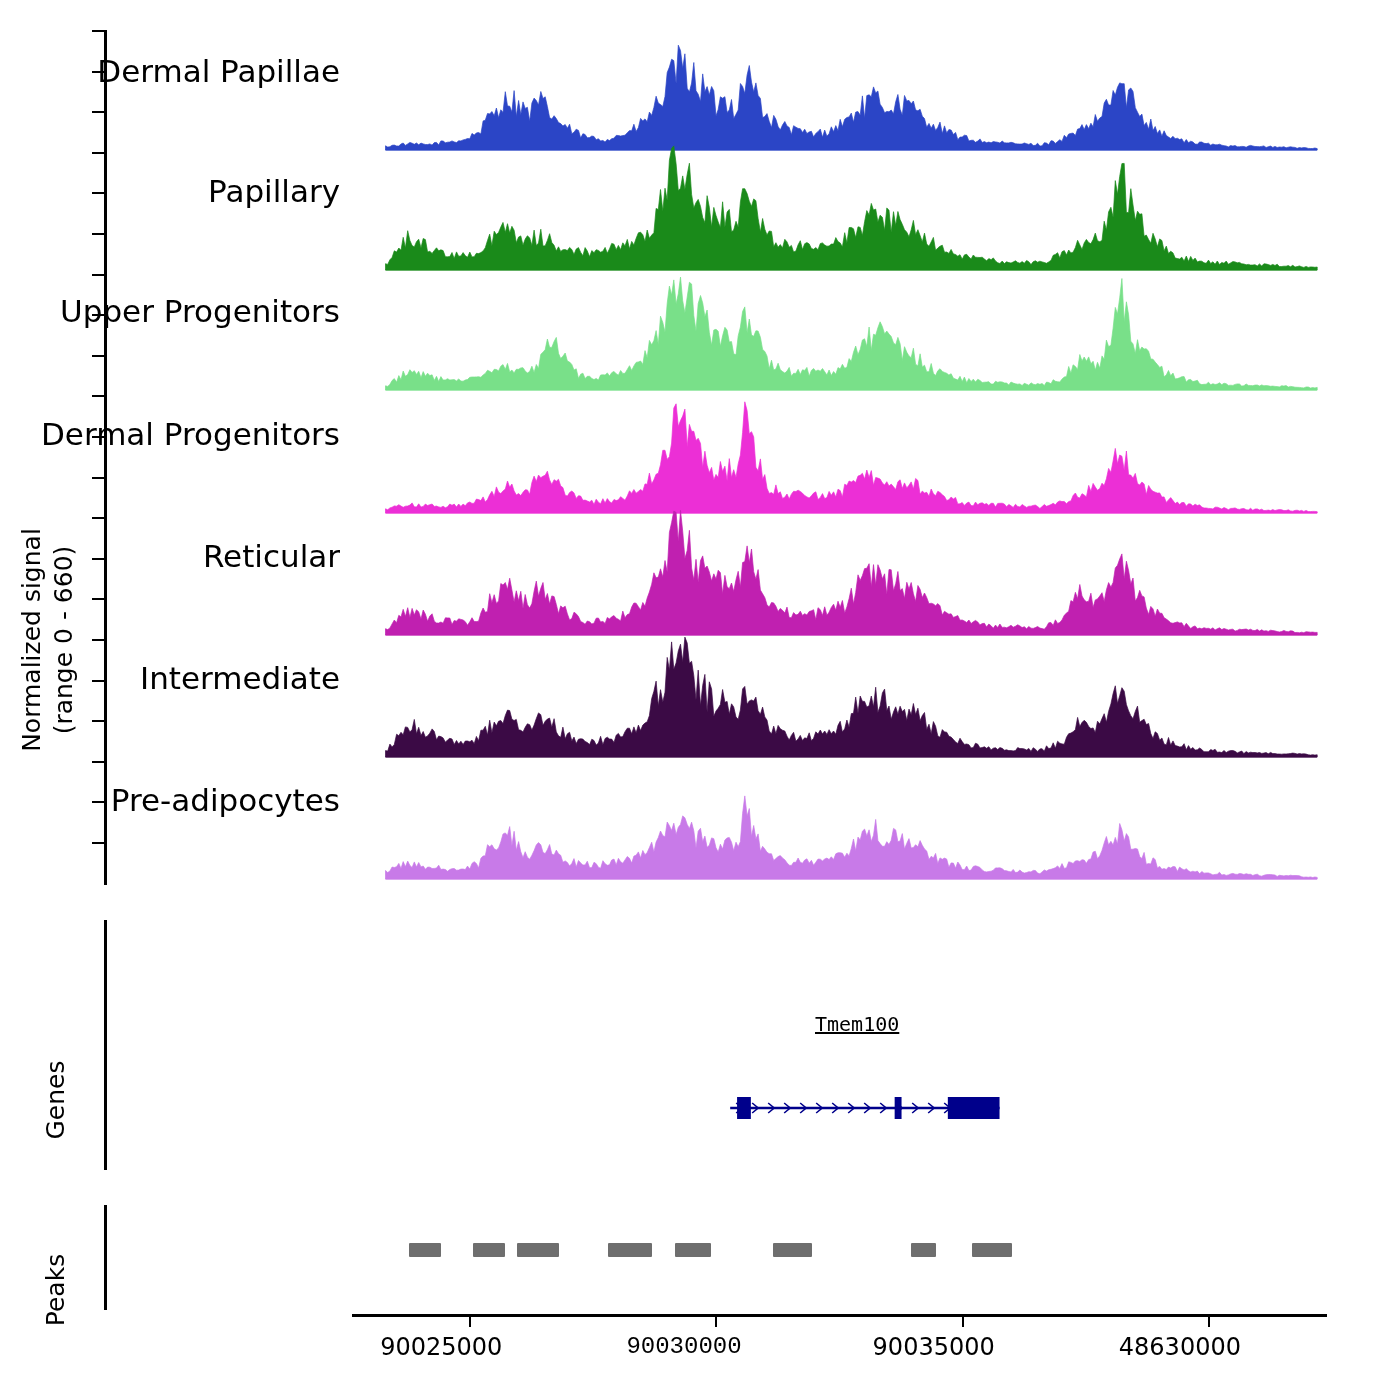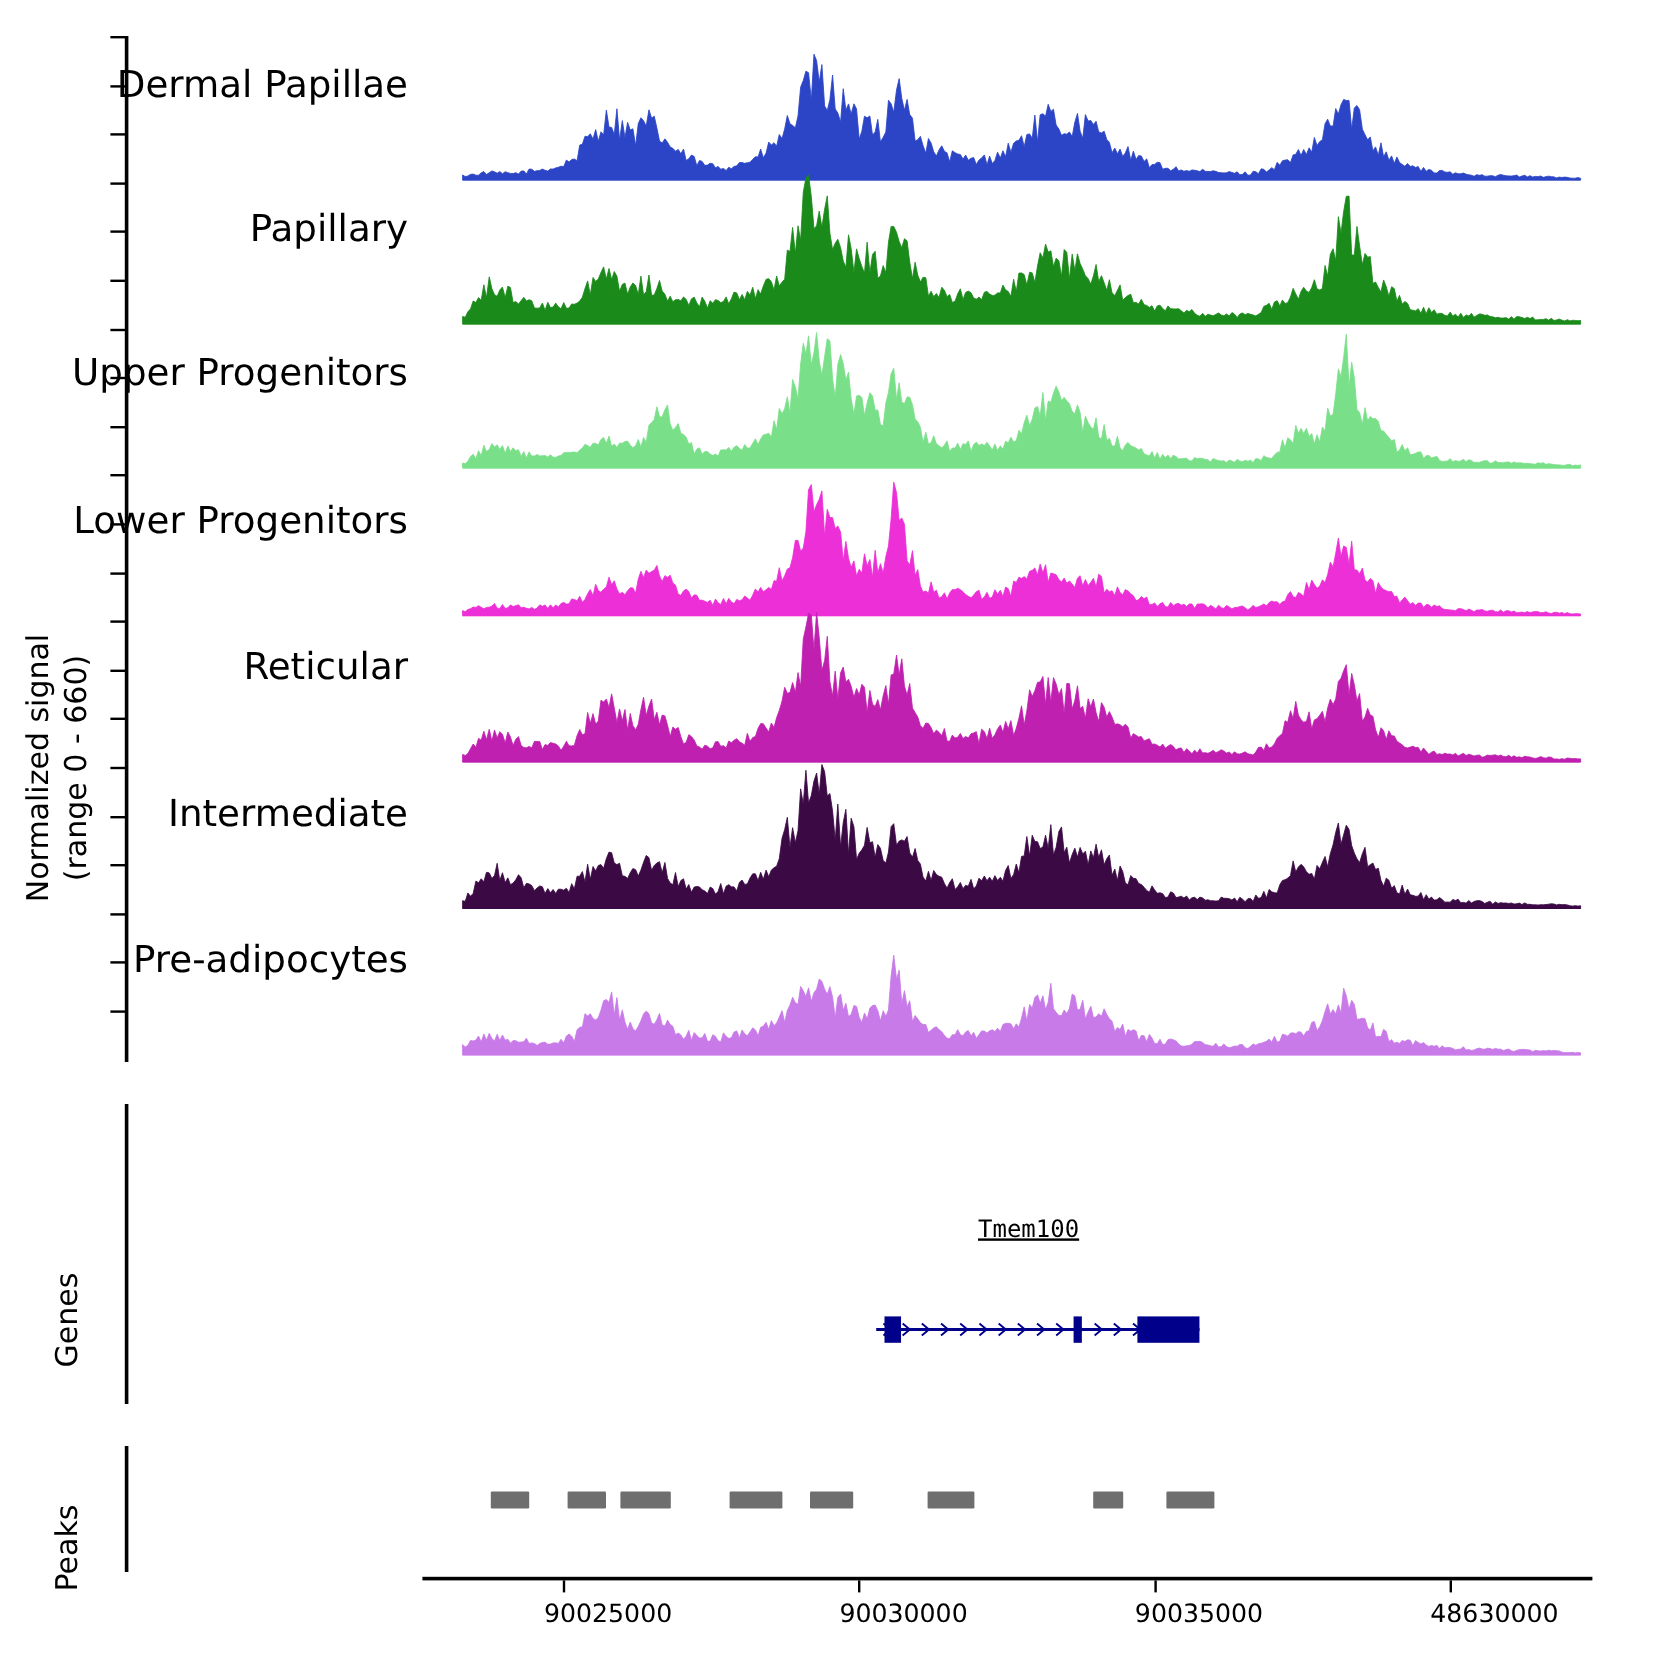--- a/index.html
+++ b/index.html
@@ -29,22 +29,22 @@
     text-align: center;
   }
   .track-label {
     position: absolute;
     font-size: 31px;
     white-space: nowrap;
     text-align: right;
   }
   .tick-label {
     position: absolute;
-    font-size: 21px;
-    text-align: right;
+    font-size: 24px;
+    text-align: left;
     white-space: nowrap;
   }
   .xaxis-title {
     position: absolute;
     font-size: 29px;
     text-align: center;
     width: 100%;
     left: 0;
   }
   .spine {
@@ -117,21 +117,21 @@
       <div class="tickmark" style="left: 92px; top: 720.2px; width: 13px;"></div>
       <div class="tickmark" style="left: 92px; top: 760.8px; width: 13px;"></div>
       <div class="tickmark" style="left: 92px; top: 801.4px; width: 13px;"></div>
       <div class="tickmark" style="left: 92px; top: 842px; width: 13px;"></div>
     </div>
 
   <div id="track-labels">
       <div class="track-label" style="right: 1060px; top: 53px;">Dermal Papillae</div>
       <div class="track-label" style="right: 1060px; top: 173px;">Papillary</div>
       <div class="track-label" style="right: 1060px; top: 293px;">Upper Progenitors</div>
-      <div class="track-label" style="right: 1060px; top: 416px;">Lower Progenitors</div>
+      <div class="track-label" style="right: 1060px; top: 416px;">Dermal Progenitors</div>
       <div class="track-label" style="right: 1060px; top: 538px;">Reticular</div>
       <div class="track-label" style="right: 1060px; top: 660px;">Intermediate</div>
       <div class="track-label" style="right: 1060px; top: 782px;">Pre-adipocytes</div>
     </div>
 
   <svg id="tracks-svg" style="position:absolute; left:0; top:0;" width="1400" height="900">
       <path d="M 385.5 150.0 L 385.5 145.8 L 387.7 147.1 L 389.9 146.7 L 392.1 145.3 L 394.3 145.1 L 396.6 146.0 L 398.8 146.0 L 401.0 144.0 L 403.2 143.0 L 405.4 145.4 L 407.7 143.9 L 409.9 142.4 L 412.1 143.2 L 414.3 144.3 L 416.5 143.0 L 418.7 144.8 L 421.0 143.1 L 423.2 143.9 L 425.4 144.5 L 427.6 144.6 L 429.8 143.9 L 432.1 145.1 L 434.3 142.6 L 436.5 142.4 L 438.7 144.9 L 440.9 140.9 L 443.1 141.0 L 445.4 142.8 L 447.6 142.2 L 449.8 142.0 L 452.0 140.9 L 454.2 141.9 L 456.5 142.6 L 458.7 140.8 L 460.9 140.9 L 463.1 139.9 L 465.3 139.4 L 467.5 138.5 L 469.8 138.8 L 472.0 133.4 L 474.2 135.1 L 476.4 132.9 L 478.6 132.5 L 480.9 133.9 L 483.1 120.9 L 485.3 120.2 L 487.5 113.5 L 489.7 113.9 L 491.9 111.5 L 494.2 115.8 L 496.4 108.0 L 498.6 117.8 L 500.8 109.8 L 503.0 112.4 L 505.3 91.7 L 507.5 105.9 L 509.7 106.2 L 511.9 112.1 L 514.1 90.6 L 516.3 116.6 L 518.6 100.5 L 520.8 114.7 L 523.0 101.9 L 525.2 108.4 L 527.4 107.3 L 529.7 121.3 L 531.9 103.0 L 534.1 98.1 L 536.3 100.6 L 538.5 105.1 L 540.8 91.5 L 543.0 98.5 L 545.2 96.8 L 547.4 106.6 L 549.6 117.6 L 551.8 119.1 L 554.1 115.7 L 556.3 118.6 L 558.5 122.5 L 560.7 123.6 L 562.9 126.0 L 565.2 124.5 L 567.4 128.2 L 569.6 124.2 L 571.8 133.7 L 574.0 132.3 L 576.2 129.2 L 578.5 130.4 L 580.7 138.1 L 582.9 133.7 L 585.1 134.5 L 587.3 137.8 L 589.6 137.6 L 591.8 136.0 L 594.0 136.5 L 596.2 139.8 L 598.4 138.7 L 600.6 141.0 L 602.9 140.4 L 605.1 142.1 L 607.3 139.4 L 609.5 140.6 L 611.7 138.7 L 614.0 138.2 L 616.2 135.4 L 618.4 135.5 L 620.6 136.1 L 622.8 135.6 L 625.0 135.2 L 627.3 132.8 L 629.5 130.6 L 631.7 130.8 L 633.9 124.2 L 636.1 131.5 L 638.4 127.6 L 640.6 118.4 L 642.8 120.9 L 645.0 118.9 L 647.2 121.8 L 649.4 112.1 L 651.7 115.4 L 653.9 107.4 L 656.1 96.2 L 658.3 103.1 L 660.5 104.5 L 662.8 106.4 L 665.0 96.6 L 667.2 72.6 L 669.4 67.1 L 671.6 59.3 L 673.8 60.6 L 676.1 83.5 L 678.3 45.2 L 680.5 50.5 L 682.7 68.3 L 684.9 53.8 L 687.2 88.3 L 689.4 92.0 L 691.6 83.0 L 693.8 62.5 L 696.0 90.8 L 698.2 94.2 L 700.5 101.6 L 702.7 73.9 L 704.9 91.7 L 707.1 86.6 L 709.3 94.9 L 711.6 86.5 L 713.8 90.8 L 716.0 115.9 L 718.2 109.4 L 720.4 96.8 L 722.6 98.2 L 724.9 96.7 L 727.1 112.4 L 729.3 110.0 L 731.5 99.5 L 733.7 118.4 L 736.0 114.3 L 738.2 110.0 L 740.4 83.5 L 742.6 86.5 L 744.8 93.5 L 747.1 75.0 L 749.3 65.5 L 751.5 82.1 L 753.7 91.9 L 755.9 82.9 L 758.1 95.4 L 760.4 98.5 L 762.6 117.6 L 764.8 116.4 L 767.0 113.6 L 769.2 121.3 L 771.5 127.6 L 773.7 115.4 L 775.9 119.2 L 778.1 126.5 L 780.3 130.0 L 782.5 125.0 L 784.8 121.5 L 787.0 126.0 L 789.2 127.4 L 791.4 134.8 L 793.6 125.7 L 795.9 127.2 L 798.1 128.4 L 800.3 128.7 L 802.5 132.6 L 804.7 129.2 L 806.9 133.5 L 809.2 131.9 L 811.4 131.3 L 813.6 137.0 L 815.8 133.4 L 818.0 131.7 L 820.3 129.1 L 822.5 137.3 L 824.7 130.1 L 826.9 136.3 L 829.1 133.7 L 831.3 126.8 L 833.6 131.7 L 835.8 125.6 L 838.0 130.7 L 840.2 119.3 L 842.4 126.8 L 844.7 119.3 L 846.9 117.5 L 849.1 116.9 L 851.3 113.1 L 853.5 122.2 L 855.7 112.1 L 858.0 111.6 L 860.2 115.2 L 862.4 95.9 L 864.6 118.3 L 866.8 95.6 L 869.1 94.8 L 871.3 96.8 L 873.5 86.9 L 875.7 92.9 L 877.9 91.0 L 880.1 104.2 L 882.4 107.5 L 884.6 112.8 L 886.8 111.4 L 889.0 111.8 L 891.2 110.0 L 893.5 113.8 L 895.7 101.8 L 897.9 94.5 L 900.1 109.3 L 902.3 115.2 L 904.5 95.5 L 906.8 100.9 L 909.0 100.4 L 911.2 103.8 L 913.4 101.0 L 915.6 109.9 L 917.9 110.8 L 920.1 109.3 L 922.3 116.2 L 924.5 118.6 L 926.7 127.3 L 929.0 123.4 L 931.2 128.2 L 933.4 124.2 L 935.6 130.4 L 937.8 127.4 L 940.0 122.1 L 942.3 133.6 L 944.5 125.9 L 946.7 132.9 L 948.9 129.6 L 951.1 130.0 L 953.4 134.5 L 955.6 132.4 L 957.8 139.7 L 960.0 137.1 L 962.2 137.0 L 964.4 135.2 L 966.7 135.6 L 968.9 141.0 L 971.1 140.3 L 973.3 140.2 L 975.5 142.3 L 977.8 141.1 L 980.0 138.9 L 982.2 142.5 L 984.4 141.6 L 986.6 142.7 L 988.8 142.1 L 991.1 142.8 L 993.3 141.6 L 995.5 141.9 L 997.7 142.3 L 999.9 143.0 L 1002.2 141.1 L 1004.4 142.8 L 1006.6 142.9 L 1008.8 142.9 L 1011.0 142.3 L 1013.2 142.8 L 1015.5 143.8 L 1017.7 143.9 L 1019.9 144.1 L 1022.1 144.0 L 1024.3 143.0 L 1026.6 143.7 L 1028.8 144.4 L 1031.0 143.2 L 1033.2 145.6 L 1035.4 145.3 L 1037.6 143.2 L 1039.9 146.1 L 1042.1 145.8 L 1044.3 142.7 L 1046.5 143.1 L 1048.7 144.8 L 1051.0 140.7 L 1053.2 141.1 L 1055.4 143.4 L 1057.6 141.6 L 1059.8 139.7 L 1062.0 141.4 L 1064.3 135.3 L 1066.5 137.7 L 1068.7 134.0 L 1070.9 133.4 L 1073.1 133.1 L 1075.4 135.5 L 1077.6 129.1 L 1079.8 128.6 L 1082.0 124.6 L 1084.2 129.6 L 1086.4 124.6 L 1088.7 128.7 L 1090.9 123.2 L 1093.1 126.8 L 1095.3 114.5 L 1097.5 121.3 L 1099.8 118.0 L 1102.0 116.5 L 1104.2 103.1 L 1106.4 99.3 L 1108.6 105.0 L 1110.9 105.0 L 1113.1 90.5 L 1115.3 95.1 L 1117.5 87.3 L 1119.7 82.9 L 1121.9 83.7 L 1124.2 83.7 L 1126.4 107.7 L 1128.6 89.9 L 1130.8 88.0 L 1133.0 91.4 L 1135.3 107.7 L 1137.5 112.2 L 1139.7 116.5 L 1141.9 114.1 L 1144.1 125.6 L 1146.3 122.4 L 1148.6 129.3 L 1150.8 119.0 L 1153.0 130.6 L 1155.2 126.5 L 1157.4 133.5 L 1159.7 129.9 L 1161.9 136.2 L 1164.1 130.8 L 1166.3 135.5 L 1168.5 137.0 L 1170.7 138.5 L 1173.0 136.3 L 1175.2 138.7 L 1177.4 138.2 L 1179.6 139.6 L 1181.8 138.8 L 1184.1 142.8 L 1186.3 139.5 L 1188.5 142.8 L 1190.7 141.2 L 1192.9 141.9 L 1195.1 144.1 L 1197.4 144.2 L 1199.6 142.1 L 1201.8 142.0 L 1204.0 143.3 L 1206.2 143.6 L 1208.5 143.2 L 1210.7 145.2 L 1212.9 144.0 L 1215.1 144.8 L 1217.3 144.8 L 1219.5 144.2 L 1221.8 145.2 L 1224.0 145.7 L 1226.2 146.0 L 1228.4 146.9 L 1230.6 145.6 L 1232.9 146.1 L 1235.1 145.6 L 1237.3 146.8 L 1239.5 146.8 L 1241.7 146.4 L 1243.9 146.5 L 1246.2 147.2 L 1248.4 146.0 L 1250.6 145.4 L 1252.8 146.0 L 1255.0 146.5 L 1257.3 146.6 L 1259.5 146.7 L 1261.7 146.4 L 1263.9 145.9 L 1266.1 147.5 L 1268.3 146.7 L 1270.6 146.1 L 1272.8 147.4 L 1275.0 146.4 L 1277.2 147.5 L 1279.4 147.0 L 1281.7 147.2 L 1283.9 146.7 L 1286.1 147.8 L 1288.3 147.2 L 1290.5 146.8 L 1292.8 147.2 L 1295.0 147.4 L 1297.2 148.3 L 1299.4 147.6 L 1301.6 147.9 L 1303.8 147.6 L 1306.1 147.8 L 1308.3 148.4 L 1310.5 148.5 L 1312.7 148.5 L 1314.9 148.0 L 1317.2 148.6 L 1317.2 150.0 Z" fill="#2b45c6" stroke="#2b45c6" stroke-width="0.7"></path>
       <line x1="385.469696969697" x2="1317.1515151515152" y1="150" y2="150" stroke="#2b45c6" stroke-width="1"></line>
       <path d="M 385.5 270.0 L 385.5 263.7 L 387.7 264.4 L 389.9 259.8 L 392.1 257.4 L 394.3 250.8 L 396.6 252.1 L 398.8 248.0 L 401.0 250.3 L 403.2 237.3 L 405.4 248.0 L 407.7 230.7 L 409.9 240.5 L 412.1 245.6 L 414.3 246.9 L 416.5 241.7 L 418.7 239.2 L 421.0 248.0 L 423.2 238.5 L 425.4 239.6 L 427.6 252.1 L 429.8 251.3 L 432.1 253.4 L 434.3 250.5 L 436.5 247.8 L 438.7 250.8 L 440.9 249.8 L 443.1 250.6 L 445.4 256.7 L 447.6 256.8 L 449.8 256.6 L 452.0 252.5 L 454.2 258.6 L 456.5 251.9 L 458.7 256.3 L 460.9 255.9 L 463.1 252.6 L 465.3 255.7 L 467.5 257.3 L 469.8 252.1 L 472.0 256.9 L 474.2 256.7 L 476.4 253.3 L 478.6 253.6 L 480.9 252.6 L 483.1 250.9 L 485.3 247.7 L 487.5 240.5 L 489.7 234.1 L 491.9 245.7 L 494.2 231.2 L 496.4 234.5 L 498.6 232.4 L 500.8 227.1 L 503.0 222.4 L 505.3 232.4 L 507.5 223.7 L 509.7 233.0 L 511.9 226.3 L 514.1 230.2 L 516.3 242.7 L 518.6 237.0 L 520.8 235.9 L 523.0 245.2 L 525.2 239.1 L 527.4 235.8 L 529.7 237.9 L 531.9 245.4 L 534.1 230.1 L 536.3 245.6 L 538.5 243.1 L 540.8 229.2 L 543.0 246.1 L 545.2 245.8 L 547.4 240.4 L 549.6 233.7 L 551.8 242.5 L 554.1 245.3 L 556.3 250.9 L 558.5 246.8 L 560.7 251.4 L 562.9 249.8 L 565.2 249.6 L 567.4 250.6 L 569.6 247.4 L 571.8 249.5 L 574.0 254.5 L 576.2 249.1 L 578.5 247.6 L 580.7 252.4 L 582.9 255.7 L 585.1 247.6 L 587.3 251.0 L 589.6 256.7 L 591.8 250.6 L 594.0 252.7 L 596.2 249.7 L 598.4 250.4 L 600.6 252.2 L 602.9 251.2 L 605.1 247.4 L 607.3 253.2 L 609.5 248.9 L 611.7 243.4 L 614.0 244.2 L 616.2 249.7 L 618.4 245.4 L 620.6 249.7 L 622.8 242.8 L 625.0 245.9 L 627.3 239.4 L 629.5 248.8 L 631.7 241.4 L 633.9 244.9 L 636.1 238.4 L 638.4 232.8 L 640.6 232.2 L 642.8 234.7 L 645.0 241.6 L 647.2 230.0 L 649.4 238.3 L 651.7 235.1 L 653.9 232.7 L 656.1 208.4 L 658.3 209.6 L 660.5 189.5 L 662.8 211.3 L 665.0 188.2 L 667.2 200.2 L 669.4 160.2 L 671.6 148.4 L 673.8 145.9 L 676.1 163.8 L 678.3 190.6 L 680.5 188.2 L 682.7 175.9 L 684.9 189.4 L 687.2 174.3 L 689.4 163.2 L 691.6 194.4 L 693.8 208.0 L 696.0 202.7 L 698.2 199.4 L 700.5 206.4 L 702.7 217.5 L 704.9 222.7 L 707.1 195.7 L 709.3 207.1 L 711.6 227.0 L 713.8 207.4 L 716.0 215.5 L 718.2 222.0 L 720.4 227.5 L 722.6 201.8 L 724.9 227.3 L 727.1 212.0 L 729.3 209.4 L 731.5 231.8 L 733.7 230.0 L 736.0 221.3 L 738.2 227.2 L 740.4 201.9 L 742.6 188.7 L 744.8 188.7 L 747.1 193.6 L 749.3 201.3 L 751.5 206.4 L 753.7 198.9 L 755.9 200.7 L 758.1 218.4 L 760.4 232.1 L 762.6 218.5 L 764.8 229.2 L 767.0 235.0 L 769.2 231.0 L 771.5 231.4 L 773.7 246.8 L 775.9 242.7 L 778.1 247.2 L 780.3 244.6 L 782.5 247.9 L 784.8 239.3 L 787.0 241.9 L 789.2 247.2 L 791.4 245.4 L 793.6 252.0 L 795.9 251.0 L 798.1 244.8 L 800.3 240.7 L 802.5 249.6 L 804.7 243.7 L 806.9 242.6 L 809.2 243.9 L 811.4 248.4 L 813.6 249.3 L 815.8 247.6 L 818.0 249.7 L 820.3 243.5 L 822.5 242.9 L 824.7 245.0 L 826.9 246.2 L 829.1 246.0 L 831.3 244.1 L 833.6 244.1 L 835.8 237.6 L 838.0 241.6 L 840.2 242.9 L 842.4 247.0 L 844.7 232.7 L 846.9 243.0 L 849.1 227.6 L 851.3 227.4 L 853.5 228.8 L 855.7 237.6 L 858.0 226.8 L 860.2 227.4 L 862.4 235.4 L 864.6 221.7 L 866.8 210.6 L 869.1 214.9 L 871.3 203.4 L 873.5 210.1 L 875.7 209.0 L 877.9 222.1 L 880.1 215.2 L 882.4 217.3 L 884.6 230.5 L 886.8 207.9 L 889.0 210.3 L 891.2 232.6 L 893.5 211.7 L 895.7 225.5 L 897.9 211.5 L 900.1 219.6 L 902.3 224.3 L 904.5 229.7 L 906.8 232.2 L 909.0 236.8 L 911.2 229.8 L 913.4 220.4 L 915.6 234.7 L 917.9 229.7 L 920.1 235.6 L 922.3 241.9 L 924.5 233.1 L 926.7 244.0 L 929.0 246.3 L 931.2 241.9 L 933.4 237.4 L 935.6 250.3 L 937.8 248.0 L 940.0 246.2 L 942.3 245.2 L 944.5 252.2 L 946.7 252.0 L 948.9 253.4 L 951.1 249.4 L 953.4 253.9 L 955.6 254.5 L 957.8 256.2 L 960.0 254.7 L 962.2 259.2 L 964.4 254.9 L 966.7 254.3 L 968.9 257.1 L 971.1 258.9 L 973.3 255.0 L 975.5 257.2 L 977.8 257.4 L 980.0 257.5 L 982.2 257.2 L 984.4 259.0 L 986.6 260.8 L 988.8 258.6 L 991.1 259.7 L 993.3 257.9 L 995.5 261.0 L 997.7 262.7 L 999.9 263.5 L 1002.2 261.1 L 1004.4 263.6 L 1006.6 261.8 L 1008.8 262.6 L 1011.0 263.1 L 1013.2 262.0 L 1015.5 260.8 L 1017.7 262.5 L 1019.9 263.2 L 1022.1 261.6 L 1024.3 263.3 L 1026.6 260.5 L 1028.8 261.8 L 1031.0 264.6 L 1033.2 261.7 L 1035.4 260.8 L 1037.6 262.2 L 1039.9 261.2 L 1042.1 261.9 L 1044.3 262.5 L 1046.5 263.3 L 1048.7 261.9 L 1051.0 260.4 L 1053.2 255.3 L 1055.4 254.4 L 1057.6 252.7 L 1059.8 257.9 L 1062.0 251.7 L 1064.3 250.6 L 1066.5 254.9 L 1068.7 250.0 L 1070.9 252.9 L 1073.1 252.2 L 1075.4 247.5 L 1077.6 240.3 L 1079.8 244.9 L 1082.0 249.4 L 1084.2 242.9 L 1086.4 239.4 L 1088.7 242.6 L 1090.9 243.7 L 1093.1 239.6 L 1095.3 233.1 L 1097.5 240.7 L 1099.8 241.7 L 1102.0 240.4 L 1104.2 221.2 L 1106.4 230.1 L 1108.6 211.9 L 1110.9 207.3 L 1113.1 217.3 L 1115.3 180.6 L 1117.5 194.3 L 1119.7 176.4 L 1121.9 163.6 L 1124.2 163.4 L 1126.4 212.6 L 1128.6 212.5 L 1130.8 188.7 L 1133.0 204.9 L 1135.3 220.6 L 1137.5 211.2 L 1139.7 214.3 L 1141.9 213.8 L 1144.1 236.2 L 1146.3 235.0 L 1148.6 239.5 L 1150.8 243.3 L 1153.0 233.3 L 1155.2 238.9 L 1157.4 246.8 L 1159.7 238.9 L 1161.9 240.5 L 1164.1 250.9 L 1166.3 246.1 L 1168.5 253.5 L 1170.7 251.2 L 1173.0 252.9 L 1175.2 258.1 L 1177.4 258.5 L 1179.6 259.1 L 1181.8 257.2 L 1184.1 261.1 L 1186.3 256.0 L 1188.5 261.5 L 1190.7 256.4 L 1192.9 260.4 L 1195.1 258.1 L 1197.4 261.9 L 1199.6 261.1 L 1201.8 261.2 L 1204.0 262.8 L 1206.2 263.3 L 1208.5 260.1 L 1210.7 263.5 L 1212.9 261.8 L 1215.1 264.3 L 1217.3 261.0 L 1219.5 264.5 L 1221.8 262.4 L 1224.0 263.3 L 1226.2 261.1 L 1228.4 264.3 L 1230.6 262.9 L 1232.9 261.6 L 1235.1 261.9 L 1237.3 262.8 L 1239.5 262.4 L 1241.7 263.8 L 1243.9 264.0 L 1246.2 264.8 L 1248.4 264.4 L 1250.6 265.1 L 1252.8 265.0 L 1255.0 264.7 L 1257.3 265.9 L 1259.5 263.9 L 1261.7 266.0 L 1263.9 263.8 L 1266.1 264.0 L 1268.3 264.6 L 1270.6 265.4 L 1272.8 264.4 L 1275.0 265.5 L 1277.2 264.2 L 1279.4 266.6 L 1281.7 266.5 L 1283.9 266.2 L 1286.1 266.2 L 1288.3 265.6 L 1290.5 266.8 L 1292.8 265.3 L 1295.0 267.1 L 1297.2 266.6 L 1299.4 265.9 L 1301.6 266.8 L 1303.8 267.4 L 1306.1 266.4 L 1308.3 267.4 L 1310.5 266.9 L 1312.7 267.0 L 1314.9 267.3 L 1317.2 267.0 L 1317.2 270.0 Z" fill="#1a8a1a" stroke="#1a8a1a" stroke-width="0.7"></path>
       <line x1="385.469696969697" x2="1317.1515151515152" y1="270" y2="270" stroke="#1a8a1a" stroke-width="1"></line>
@@ -185,17 +185,17 @@
 
   <div class="spine" style="left:352px; top:1314px; width:975px; height:3px;"></div>
   <div id="xticks">
       <div class="tickmark" style="left: 469.182px; top: 1317px; width: 2px; height: 10px;"></div>
       <div class="tickmark" style="left: 715.394px; top: 1317px; width: 2px; height: 10px;"></div>
       <div class="tickmark" style="left: 961.606px; top: 1317px; width: 2px; height: 10px;"></div>
       <div class="tickmark" style="left: 1207.82px; top: 1317px; width: 2px; height: 10px;"></div>
     </div>
   <div id="xticklabels">
       <div class="tick-label" style="left: 380.182px; width: 180px; top: 1333px;">90025000</div>
-      <div class="tick-label" style="left: 626.394px; width: 180px; top: 1333px;">90030000</div>
+      <div class="tick-label" style="left: 626.394px; width: 180px; top: 1333px; font-family: Liberation Mono, monospace;">90030000</div>
       <div class="tick-label" style="left: 872.606px; width: 180px; top: 1333px;">90035000</div>
       <div class="tick-label" style="left: 1118.82px; width: 180px; top: 1333px;">48630000</div>
     </div>
 </div>
 
 </body></html>

